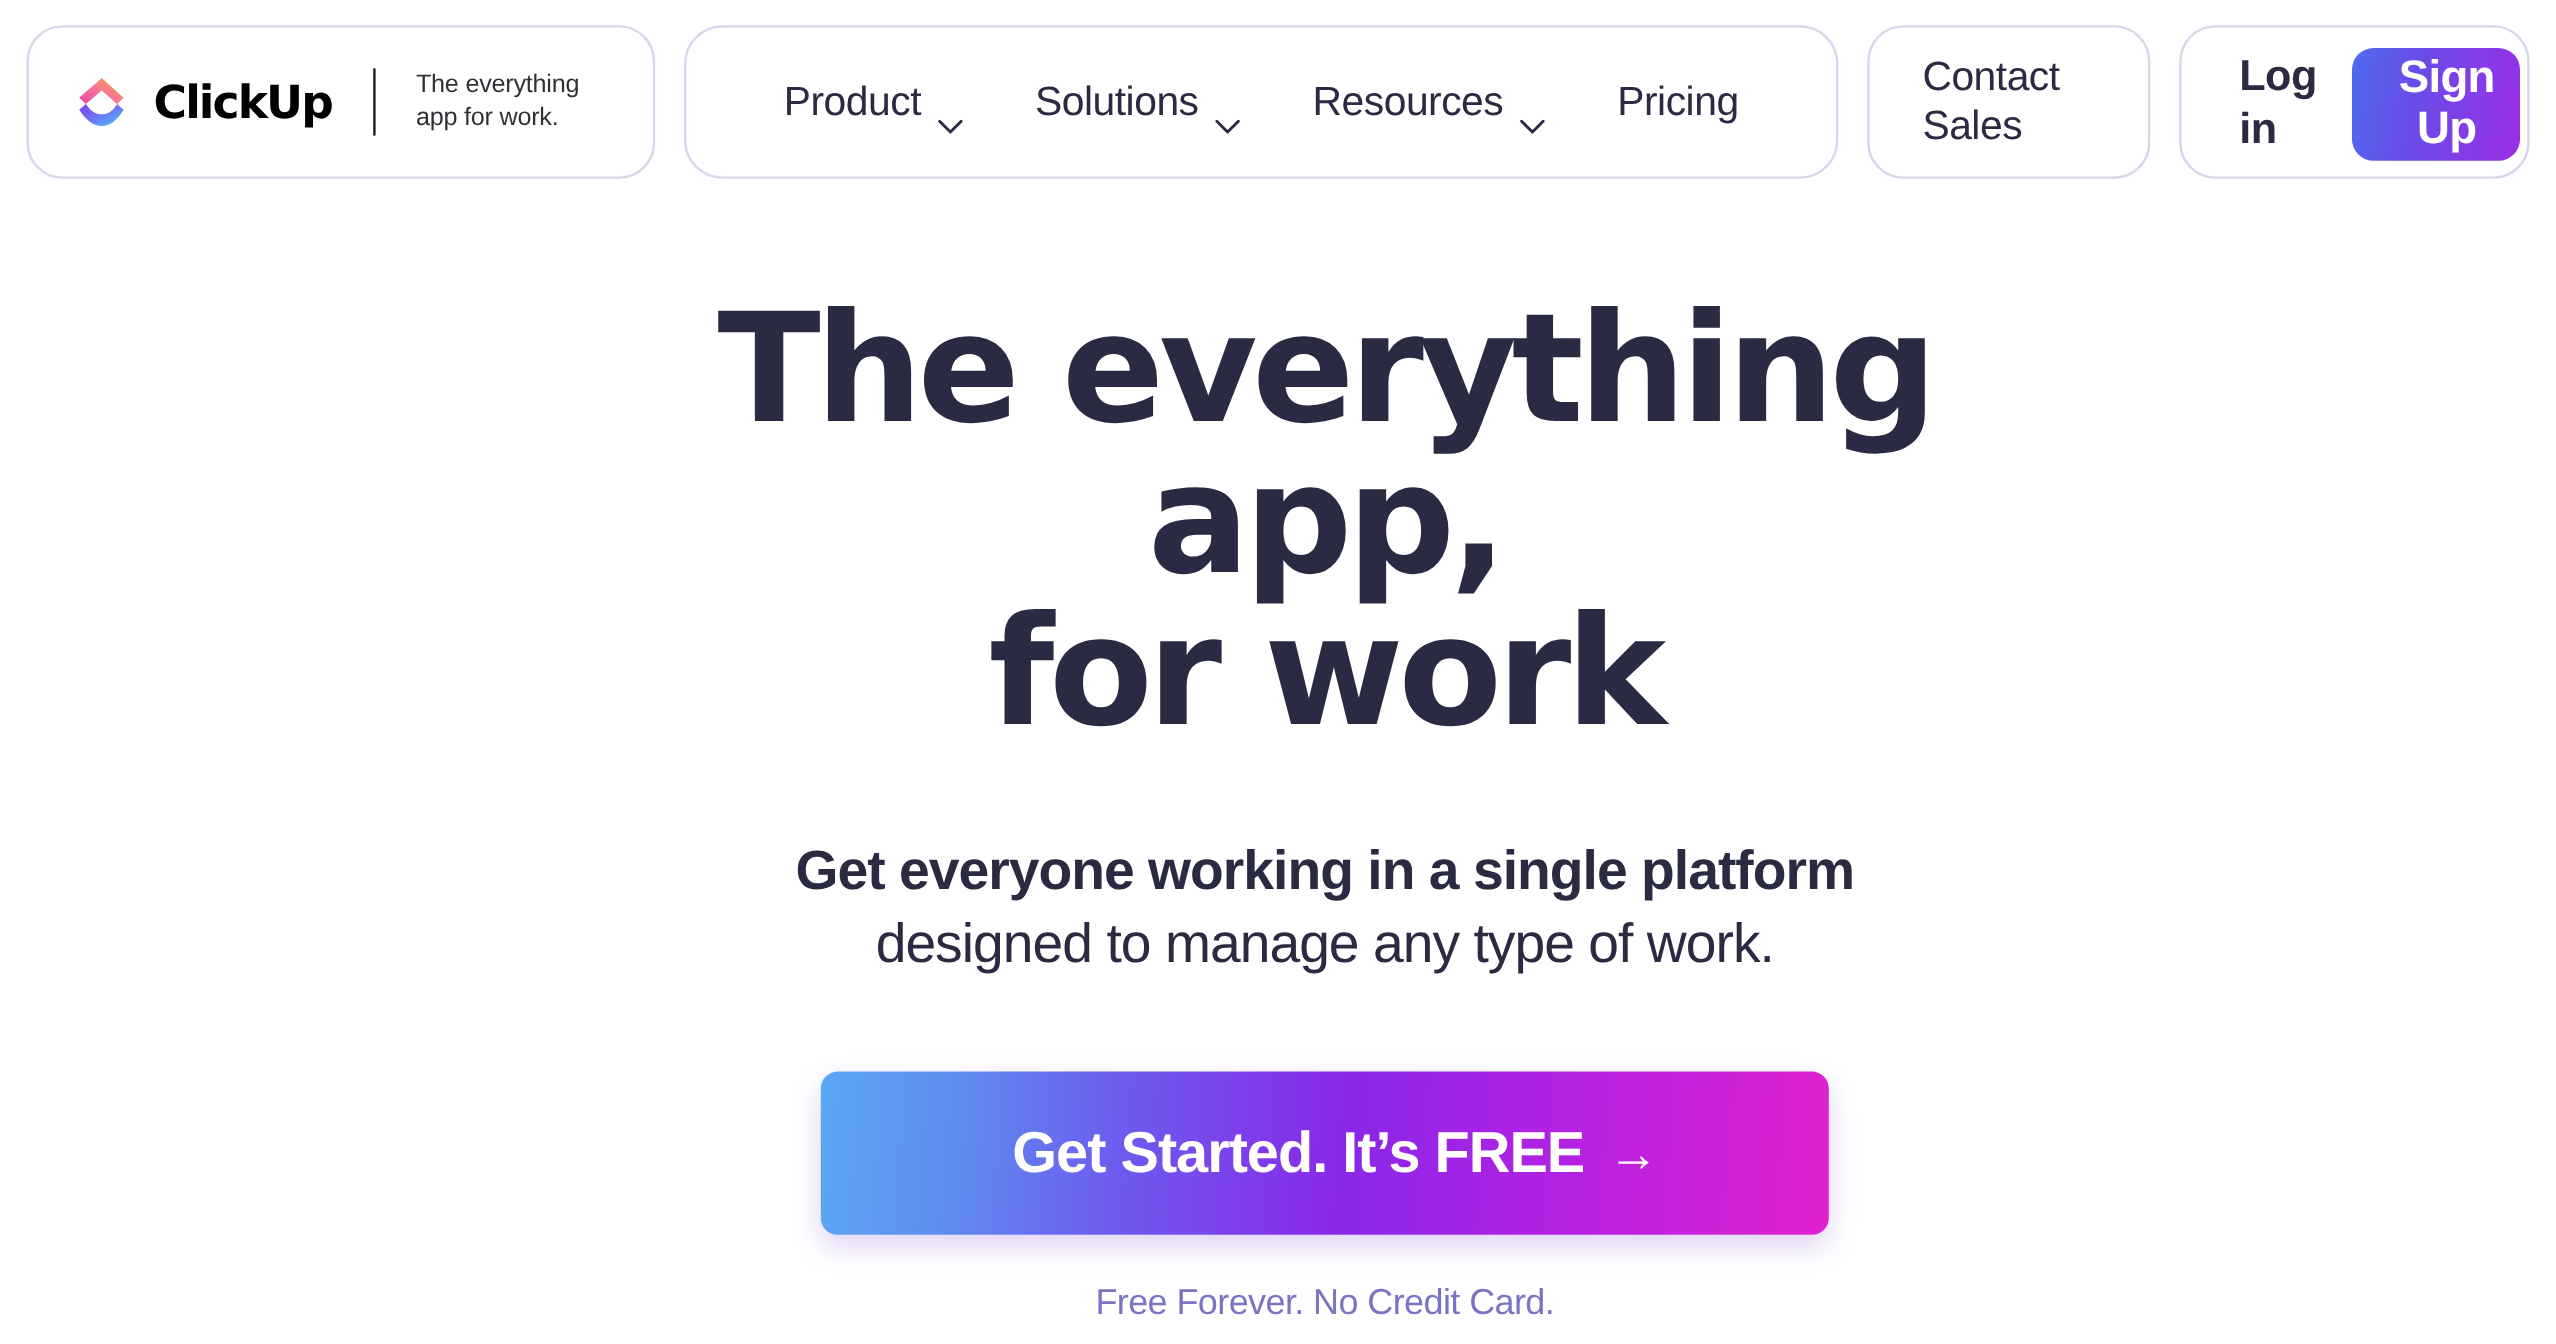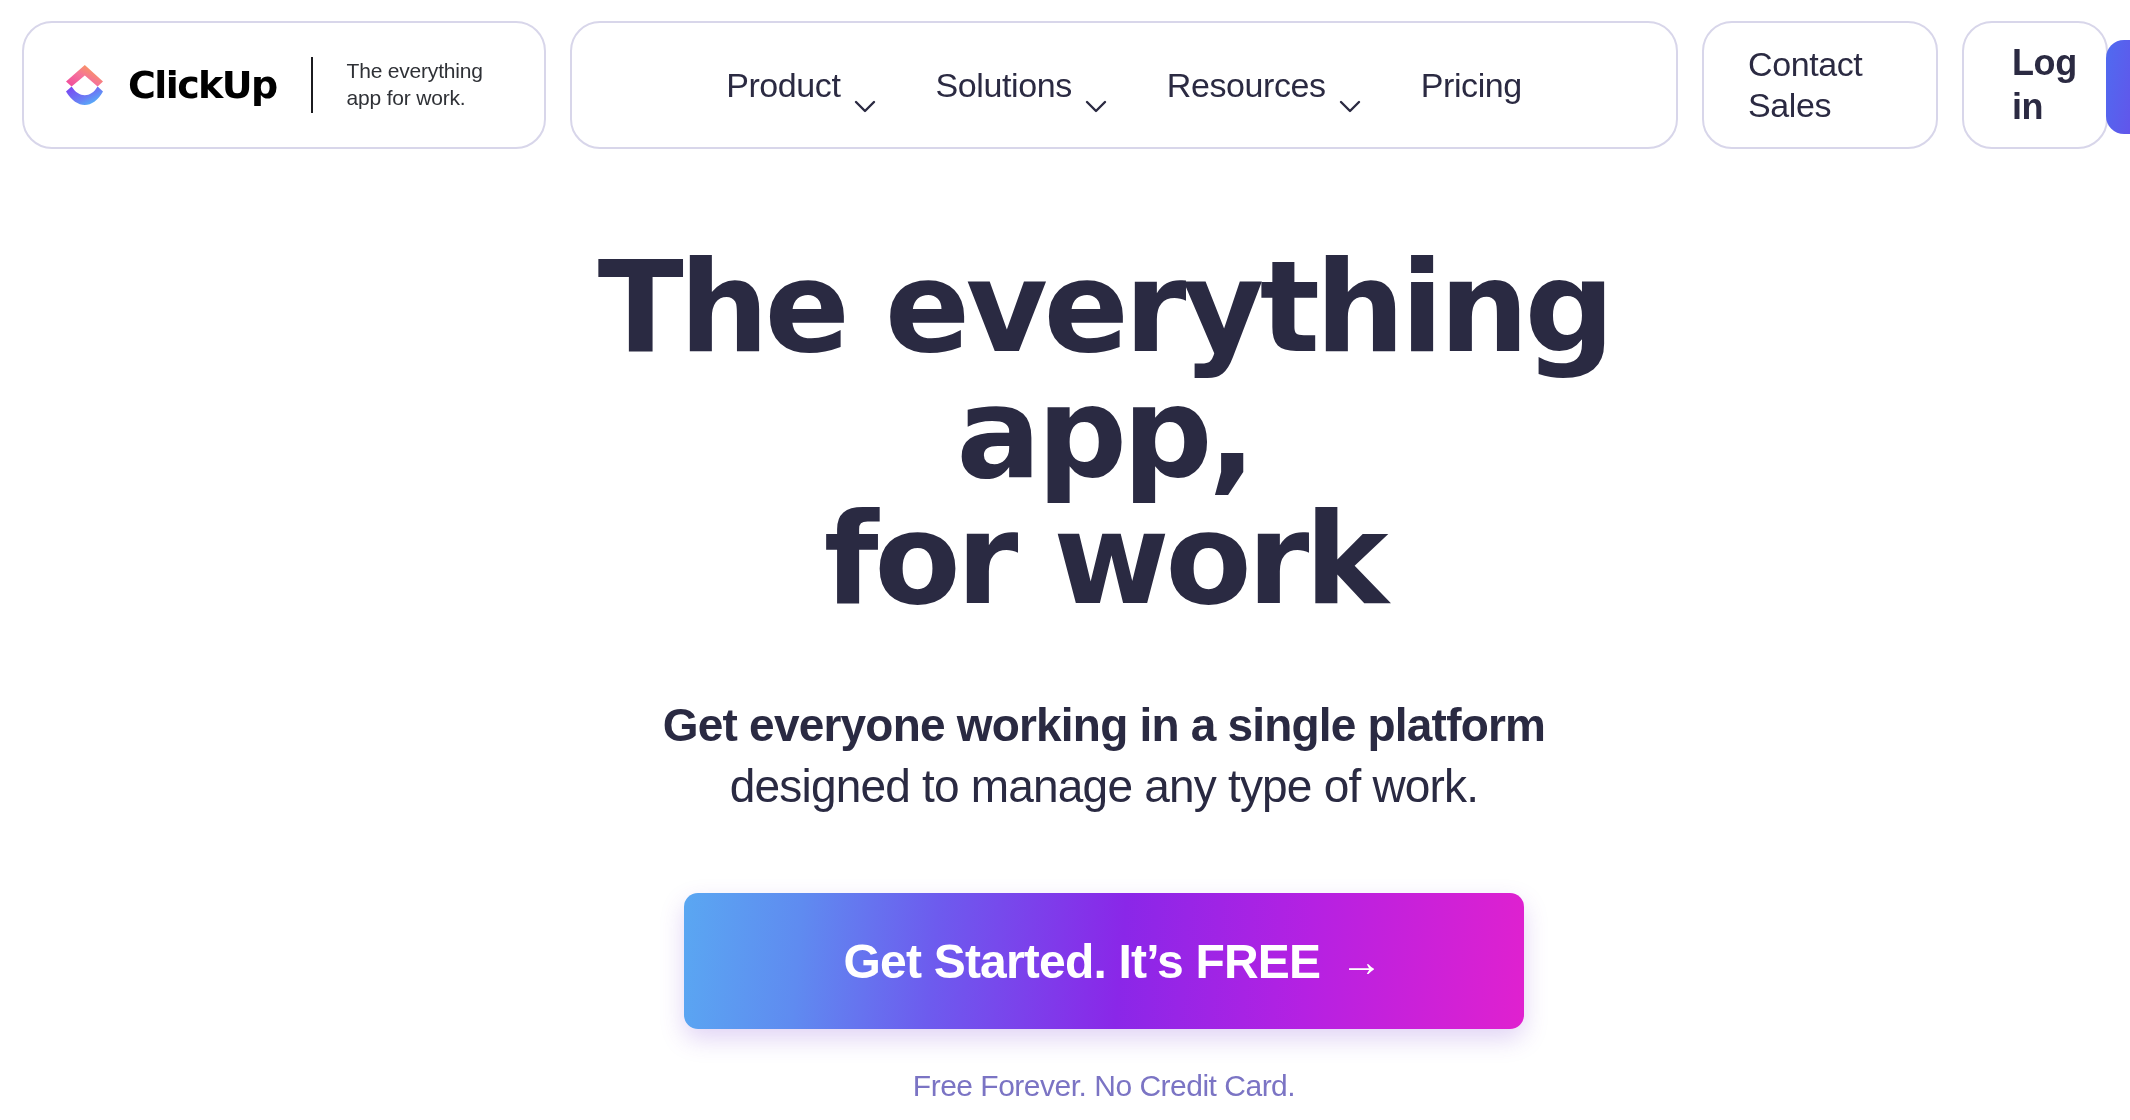--- a/index.html
+++ b/index.html
@@ -89,23 +89,24 @@
     line-height: 1.28;
     font-weight: 500;
     color: #2f3136;
     letter-spacing: -0.2px;
     max-width: 180px;
   }
 
   
   .nav-pill {
     flex: 0 0 auto;
-    width: 1108px;
+    width: 962px;
     justify-content: center;
     gap: 0;
+    border-radius: 32px;
   }
 
   .nav-items {
     display: flex;
     align-items: center;
   }
 
   .nav-item {
     display: inline-flex;
     align-items: center;

